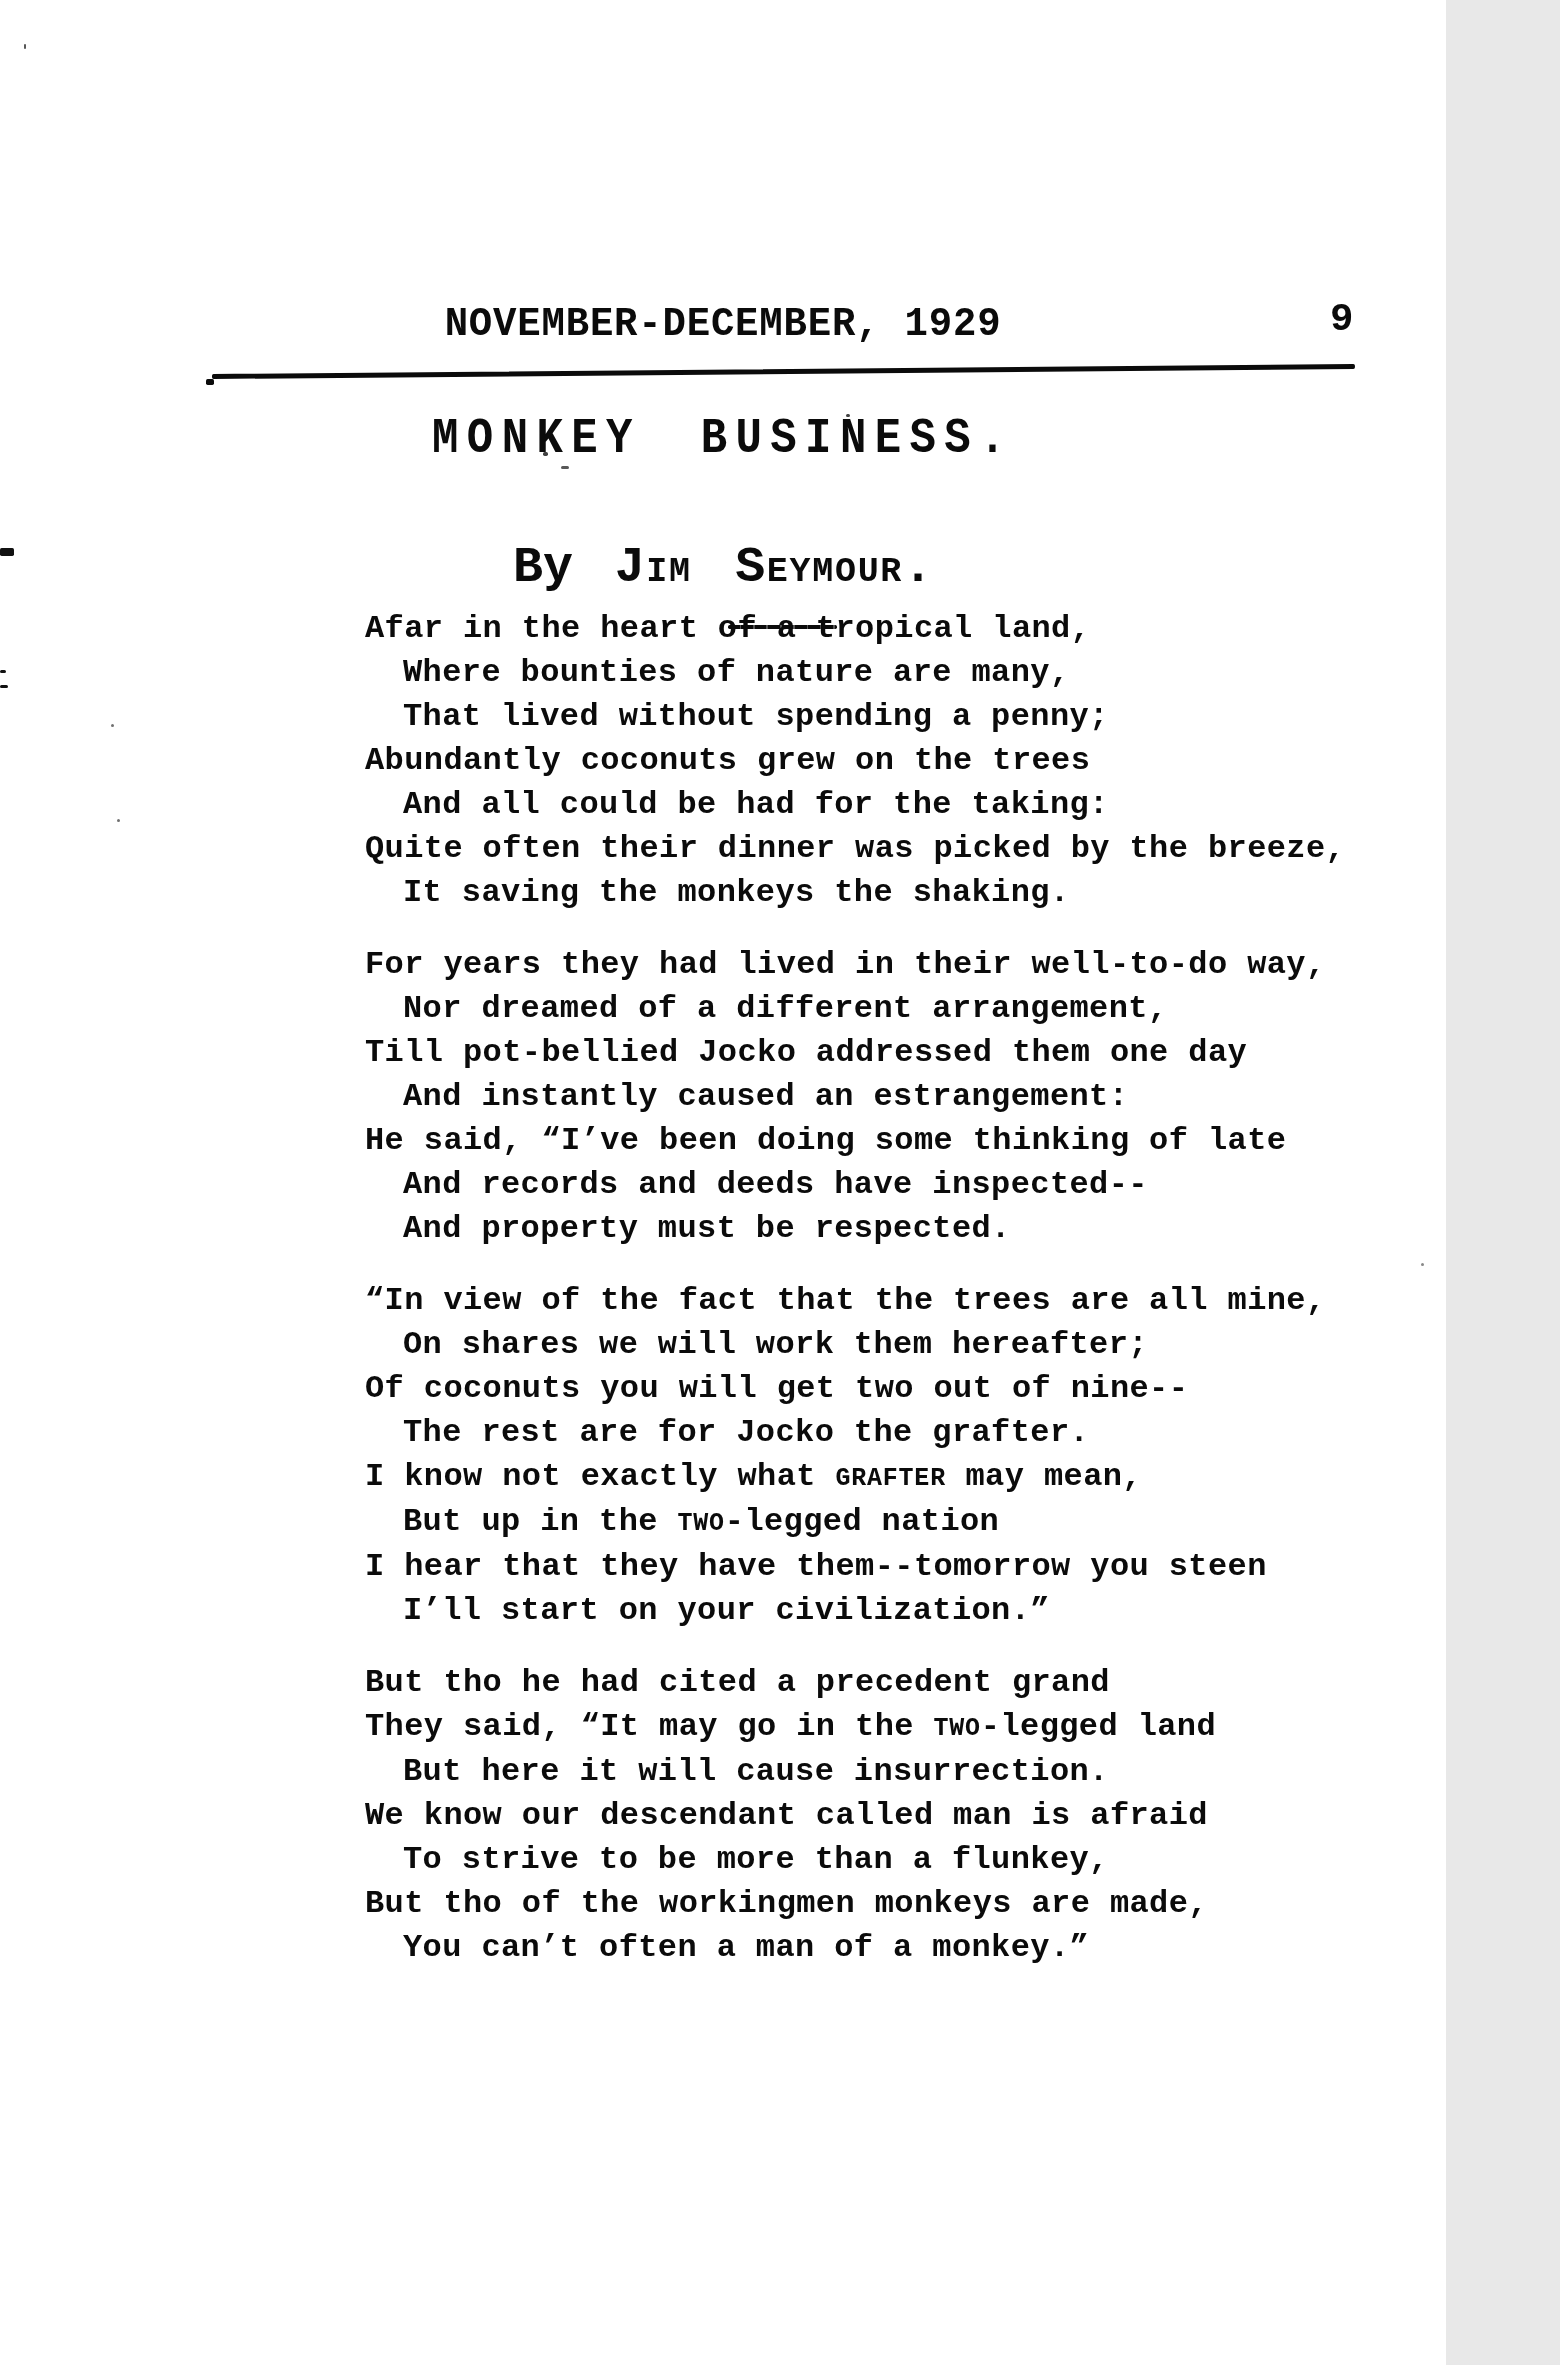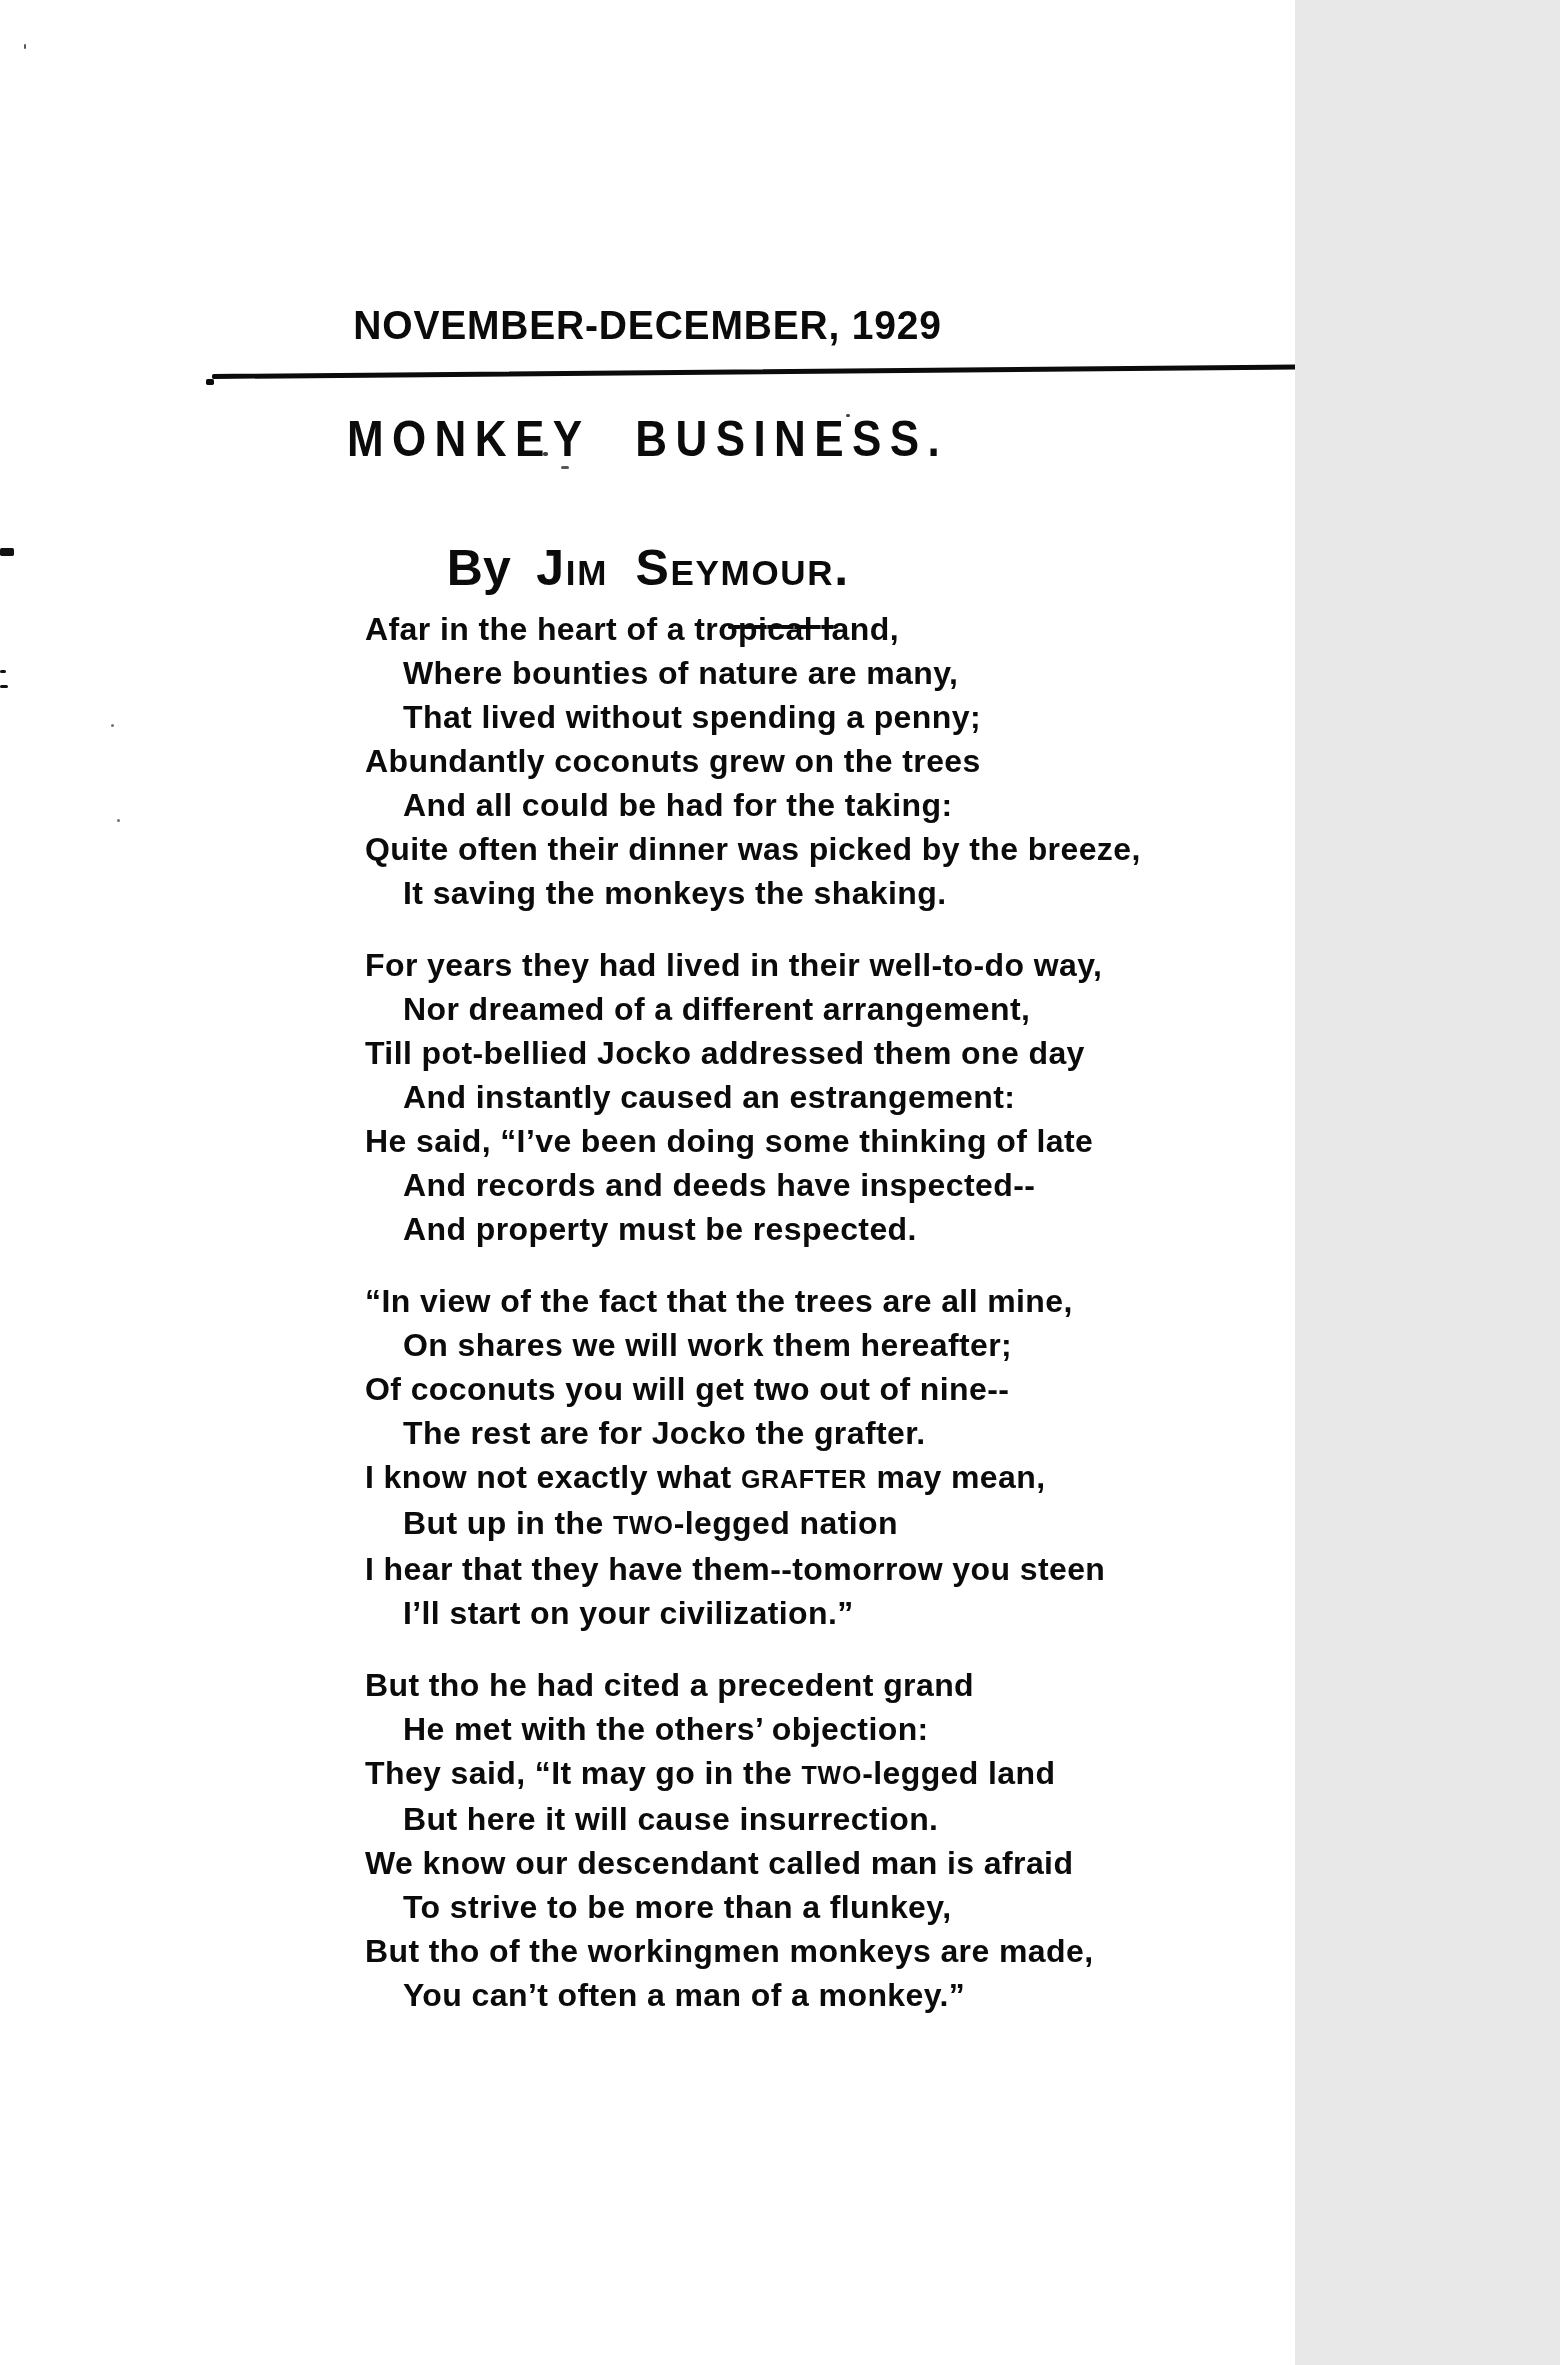--- a/index.html
+++ b/index.html
@@ -2,25 +2,25 @@
 <html style="font-size:13.4px"><head>
 <meta charset="utf-8">
 <style>
   html, body {
     margin: 0;
     padding: 0;
     background: #e8e8e8;
   }
   .page {
     position: relative;
-    width: 1295px;
+    width: 1446px;
     height: 2366px;
     background: #ffffff;
     overflow: hidden;
-    font-family: Liberation Sans, sans-serif;
+    font-family: Liberation Mono, monospace;
     color: #0b0b0b;
   }
 
   
   .header-issue {
     position: absolute;
     top: 303px;
     left: 0;
     width: 100%;
     text-align: center;
@@ -171,21 +171,20 @@
         <div class="line indent">On shares we will work them hereafter;</div>
         <div class="line">Of coconuts you will get two out of nine--</div>
         <div class="line indent">The rest are for Jocko the grafter.</div>
         <div class="line">I know not exactly what <span class="caps-run">GRAFTER</span> may mean,</div>
         <div class="line indent">But up in the <span class="caps-run">TWO</span>-legged nation</div>
         <div class="line">I hear that they have them--tomorrow you steen</div>
         <div class="line indent">I’ll start on your civilization.”</div>
       </div>
       <div class="stanza">
         <div class="line">But tho he had cited a precedent grand</div>
-        <div class="line indent">He met with the others’ objection:</div>
         <div class="line">They said, “It may go in the <span class="caps-run">TWO</span>-legged land</div>
         <div class="line indent">But here it will cause insurrection.</div>
         <div class="line">We know our descendant called man is afraid</div>
         <div class="line indent">To strive to be more than a flunkey,</div>
         <div class="line">But tho of the workingmen monkeys are made,</div>
         <div class="line indent">You can’t often a man of a monkey.”</div>
       </div>
     </div>
 
   <div class="artifact a1"></div>

